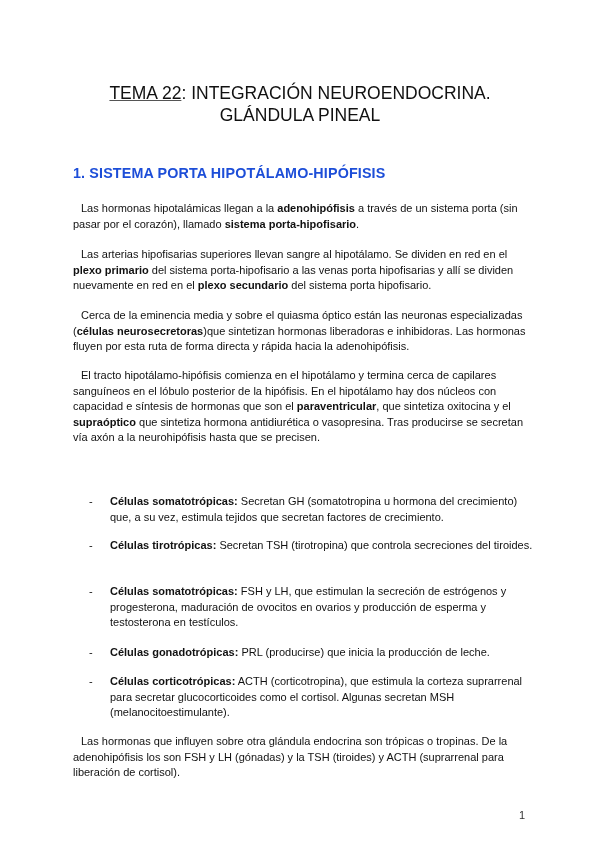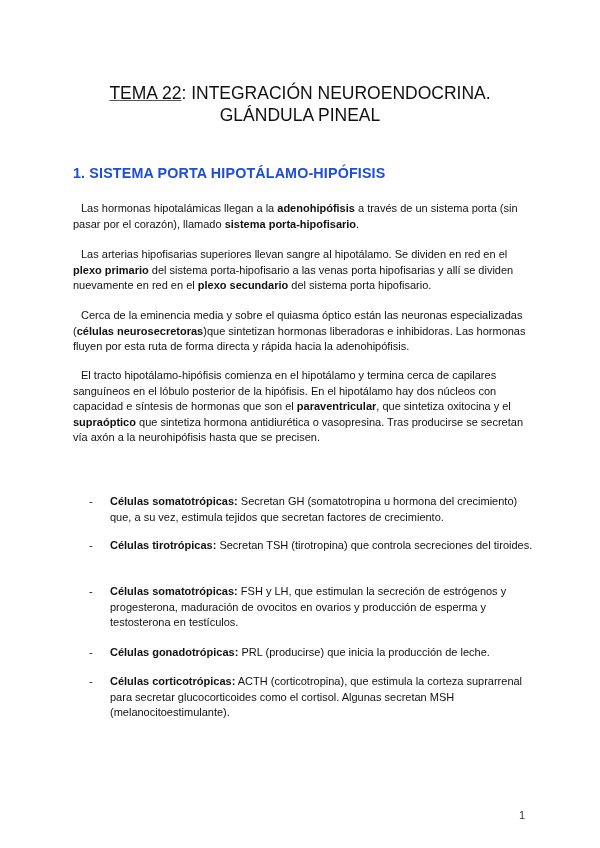--- a/index.html
+++ b/index.html
@@ -77,15 +77,18 @@
   <div class="bullet" style="top:633px;">
     <span class="dash">-</span>
     <span class="btext"><b>Células gonadotrópicas:</b><span> PRL (producirse) que inicia la producción de leche.</span></span>
   </div>
 
   <div class="bullet" style="top:662px;">
     <span class="dash">-</span>
     <span class="btext"><b>Células corticotrópicas:</b><span> ACTH (corticotropina), que estimula la corteza suprarrenal para secretar glucocorticoides como el cortisol. Algunas secretan MSH (melanocitoestimulante).</span></span>
   </div>
 
+  <div class="para" style="top:722px;">
+    <span class="indent"></span><span>Las hormonas que influyen sobre otra glándula endocrina son trópicas o tropinas. De la adenohipófisis los son FSH y LH (gónadas) y la TSH (tiroides) y ACTH (suprarrenal para liberación de cortisol).</span>
+  </div>
 
   <div class="pagenum">1</div>
 </div>
 
 </body></html>

